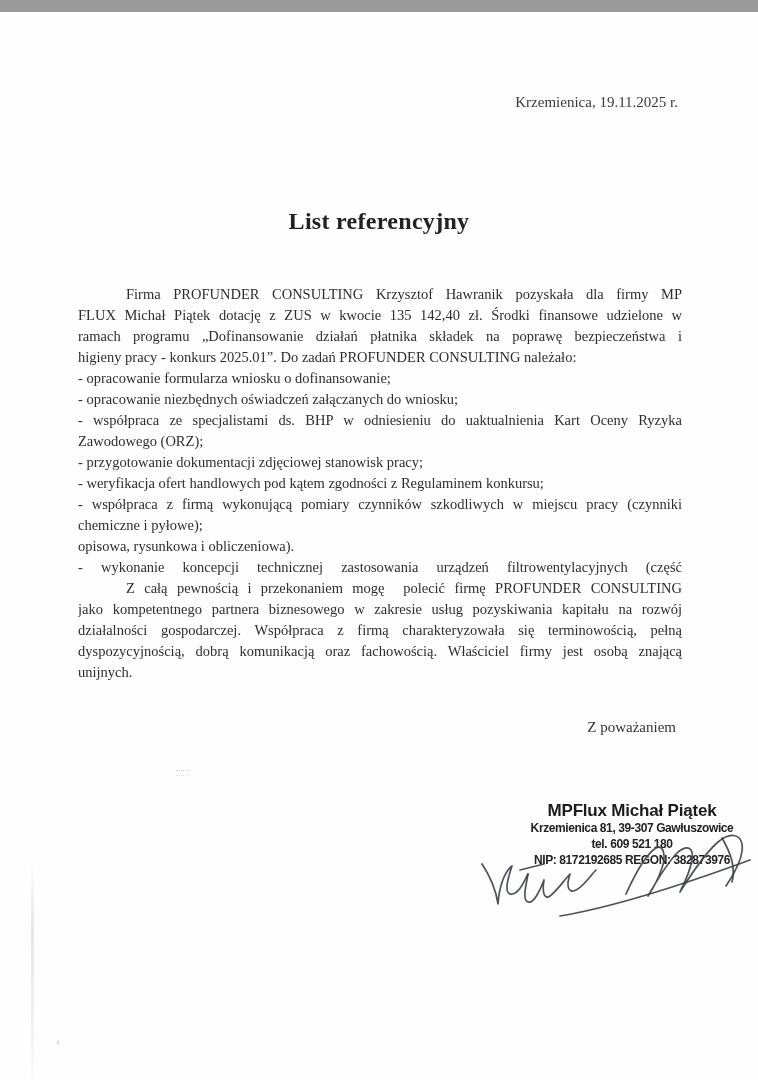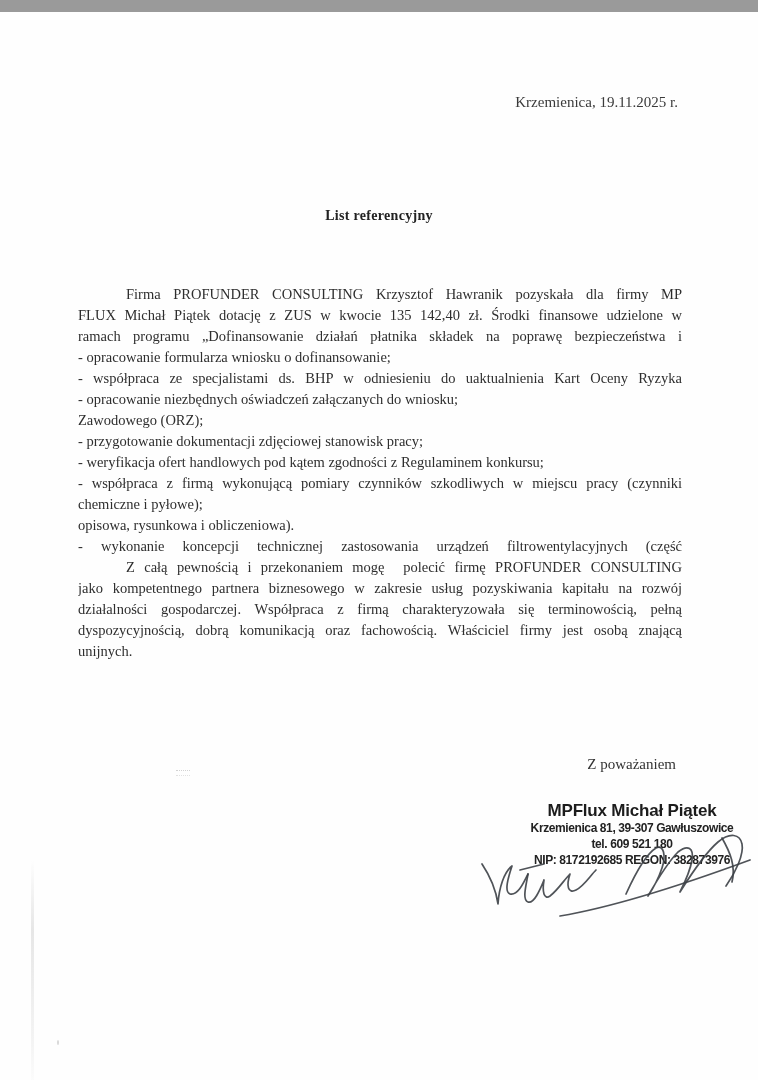--- a/index.html
+++ b/index.html
@@ -12,35 +12,35 @@
     font-family:"Liberation Serif","DejaVu Serif",serif;
     color:#2b2b2b;
   }
   .date-line{
     position:absolute;top:82px;right:80px;
     font-size:15px;color:#3a3a3a;
   }
   .doc-title{
     position:absolute;top:196px;left:0;width:100%;
     text-align:center;
-    font-size:14px;font-weight:700;color:#222;
+    font-size:24px;font-weight:700;color:#222;
     letter-spacing:.3px;
   }
   .body-text{
     position:absolute;top:272px;left:78px;width:604px;
     font-size:14.5px;color:#2e2e2e;
   }
   .bline{
     height:21px;line-height:21px;overflow:hidden;
     white-space:normal;
   }
   .bline.just{text-align:justify;text-align-last:justify;}
   .bline.ind{padding-left:48px;}
   .valediction{
-    position:absolute;top:744px;right:82px;
+    position:absolute;top:707px;right:82px;
     font-size:15px;color:#333;
   }
   .stamp{
     position:absolute;top:789px;left:500px;width:264px;
     text-align:center;
     font-family:"Liberation Sans","DejaVu Sans",sans-serif;
     color:#1c1c1c;
   }
   .stamp .company{
     font-size:17px;font-weight:700;line-height:19px;
@@ -83,23 +83,24 @@
 <div class="page">
 
   <div class="date-line">Krzemienica, 19.11.2025 r.</div>
 
   <div class="doc-title">List referencyjny</div>
 
   <div class="body-text">
       <div class="bline just ind">Firma PROFUNDER CONSULTING Krzysztof Hawranik pozyskała dla firmy MP</div>
       <div class="bline just">FLUX Michał Piątek dotację z ZUS w kwocie 135 142,40 zł. Środki finansowe udzielone w</div>
       <div class="bline just">ramach programu „Dofinansowanie działań płatnika składek na poprawę bezpieczeństwa i</div>
+      <div class="bline">higieny pracy - konkurs 2025.01”. Do zadań PROFUNDER CONSULTING należało:</div>
       <div class="bline">- opracowanie formularza wniosku o dofinansowanie;</div>
+      <div class="bline">- opracowanie niezbędnych oświadczeń załączanych do wniosku;</div>
       <div class="bline just">- współpraca ze specjalistami ds. BHP w odniesieniu do uaktualnienia Kart Oceny Ryzyka</div>
-      <div class="bline">- opracowanie niezbędnych oświadczeń załączanych do wniosku;</div>
       <div class="bline">Zawodowego (ORZ);</div>
       <div class="bline">- przygotowanie dokumentacji zdjęciowej stanowisk pracy;</div>
       <div class="bline">- weryfikacja ofert handlowych pod kątem zgodności z Regulaminem konkursu;</div>
       <div class="bline just">- współpraca z firmą wykonującą pomiary czynników szkodliwych w miejscu pracy (czynniki</div>
       <div class="bline">chemiczne i pyłowe);</div>
       <div class="bline">opisowa, rysunkowa i obliczeniowa).</div>
       <div class="bline just">- wykonanie koncepcji technicznej zastosowania urządzeń filtrowentylacyjnych (część</div>
       <div class="bline just ind">Z całą pewnością i przekonaniem mogę&nbsp; polecić firmę PROFUNDER CONSULTING</div>
       <div class="bline just">jako kompetentnego partnera biznesowego w zakresie usług pozyskiwania kapitału na rozwój</div>
       <div class="bline just">działalności gospodarczej. Współpraca z firmą charakteryzowała się terminowością, pełną</div>

